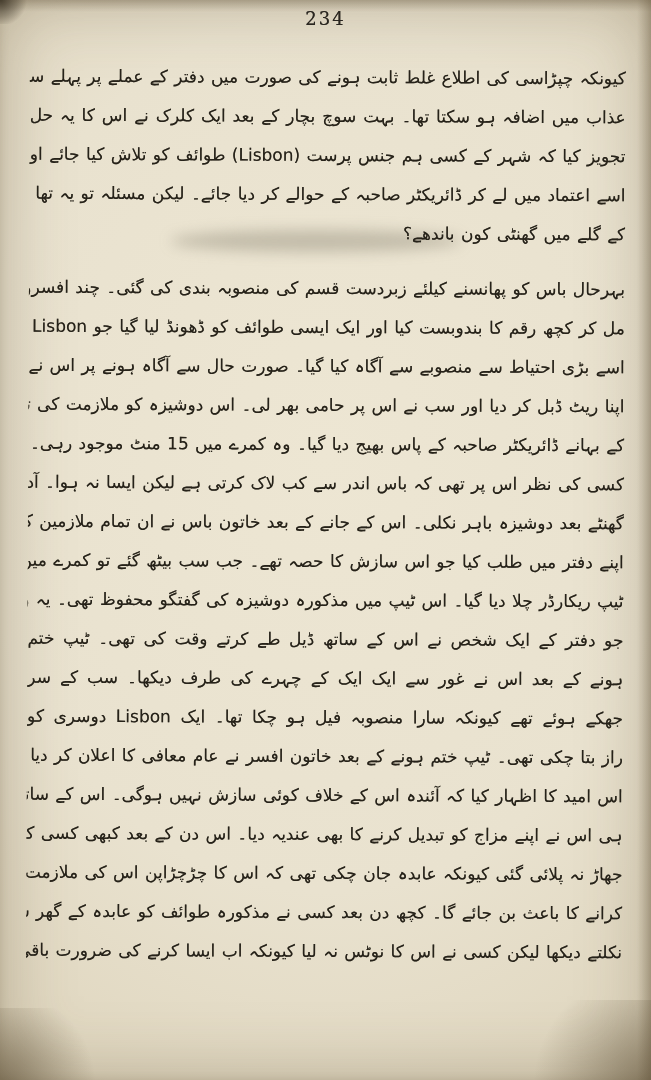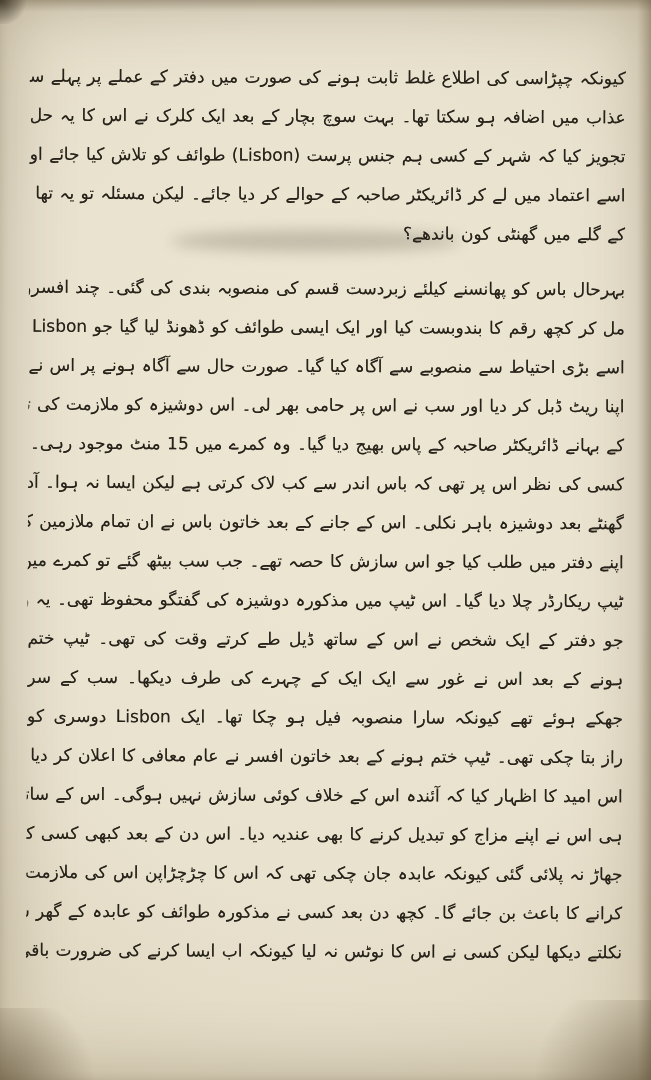--- a/index.html
+++ b/index.html
@@ -84,20 +84,21 @@
 </head>
 <body>
 
 <div class="scan-page">
   <div class="edge-band-top"></div>
   <div class="edge-band-right"></div>
   <div class="corner-mark"></div>
   <div class="corner-shade-bl"></div>
   <div class="corner-shade-br"></div>
 
+  <div class="page-number">234</div>
 
   <div class="smudge-mark"></div>
 
   <div class="page-text">
       <div class="paragraph">
         <div class="line">کیونکہ چپڑاسی کی اطلاع غلط ثابت ہونے کی صورت میں دفتر کے عملے پر پہلے سے موجود</div>
         <div class="line">عذاب میں اضافہ ہو سکتا تھا۔ بہت سوچ بچار کے بعد ایک کلرک نے اس کا یہ حل</div>
         <div class="line">تجویز کیا کہ شہر کے کسی ہم جنس پرست (Lisbon) طوائف کو تلاش کیا جائے اور</div>
         <div class="line">اسے اعتماد میں لے کر ڈائریکٹر صاحبہ کے حوالے کر دیا جائے۔ لیکن مسئلہ تو یہ تھا کہ بلی</div>
         <div class="line last">کے گلے میں گھنٹی کون باندھے؟</div>

